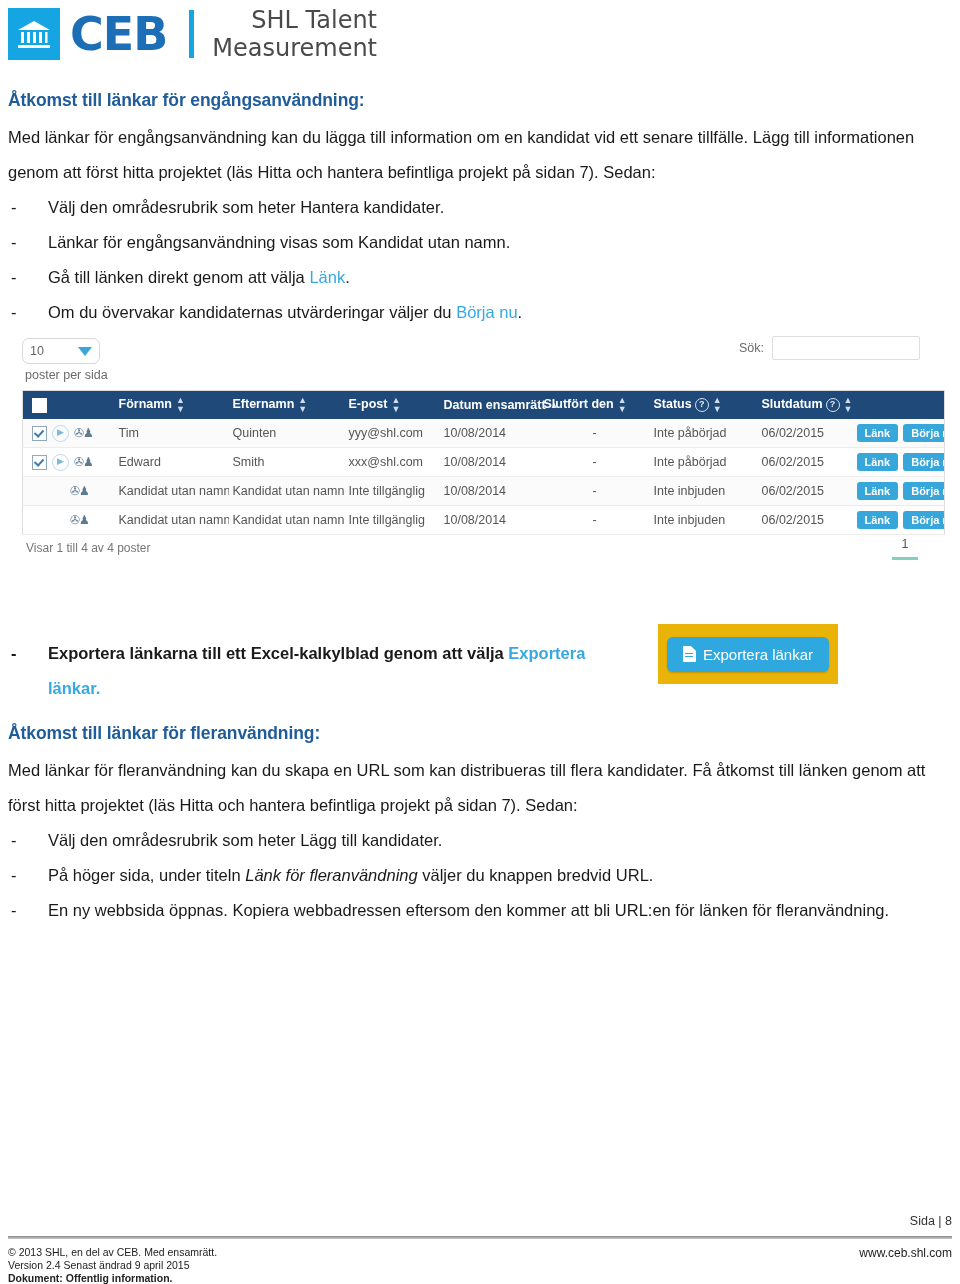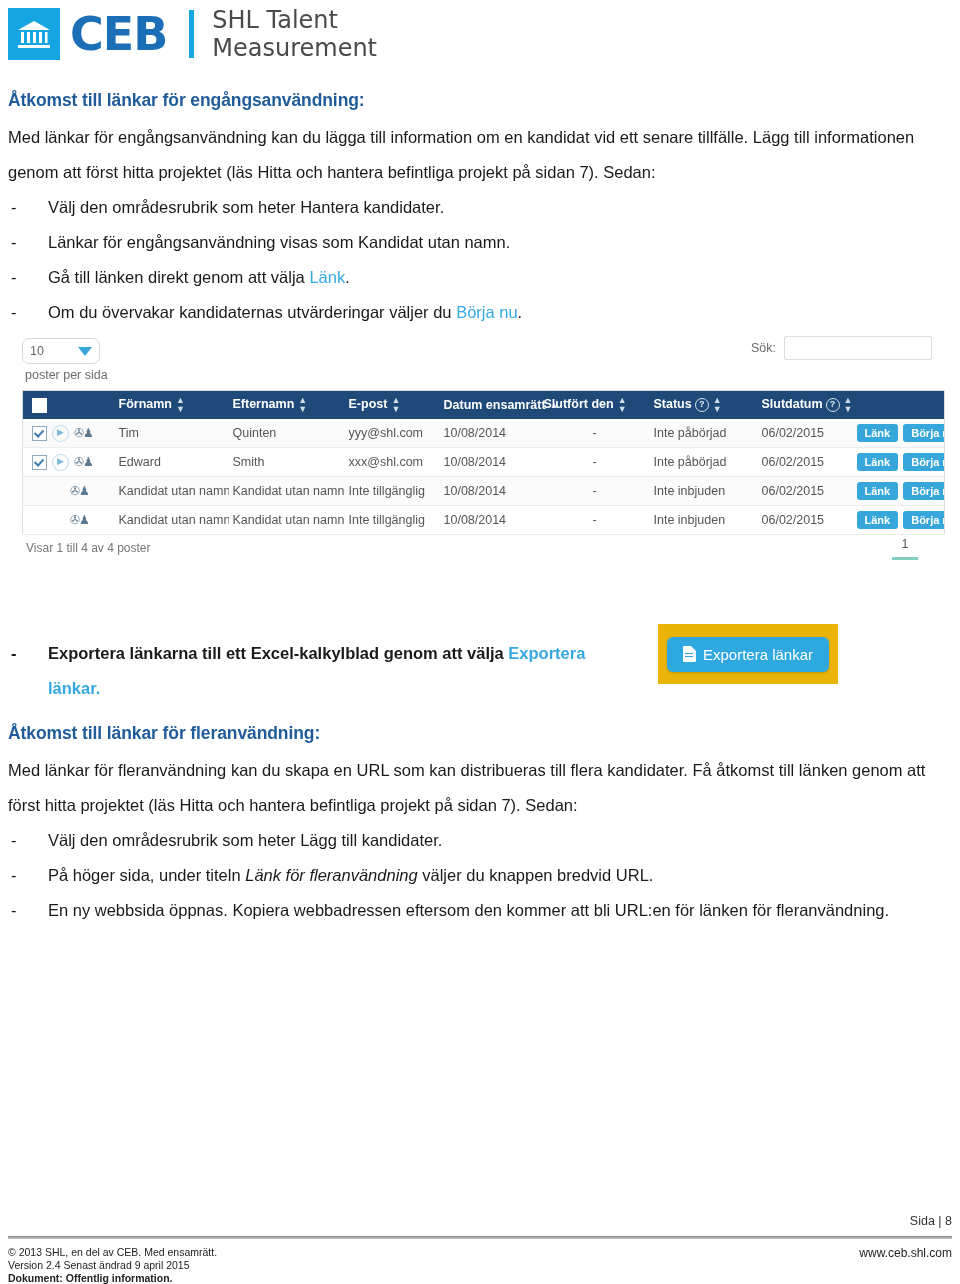--- a/index.html
+++ b/index.html
@@ -23,20 +23,21 @@
   }
 
   
   .header {
     position: absolute;
     left: 8px;
     top: 6px;
     display: flex;
     align-items: center;
     gap: 0px;
+    text-align: right;
   }
   .logo-mark {
     width: 52px;
     height: 52px;
     background: #16a5e3;
     display: flex;
     align-items: center;
     justify-content: center;
     flex: none;
   }
@@ -135,21 +136,21 @@
   }
   .perpage-label {
     position: absolute;
     left: 17px;
     top: 36px;
     font-size: 12.5px;
     color: #6b6b6b;
   }
   .search-wrap {
     position: absolute;
-    right: 20px;
+    right: 32px;
     top: 4px;
     display: flex;
     align-items: center;
     gap: 8px;
   }
   .search-label { font-size: 12.5px; color: #6d6d6d; }
   .search-input {
     width: 148px;
     height: 24px;
     border: 1px solid #dedede;

